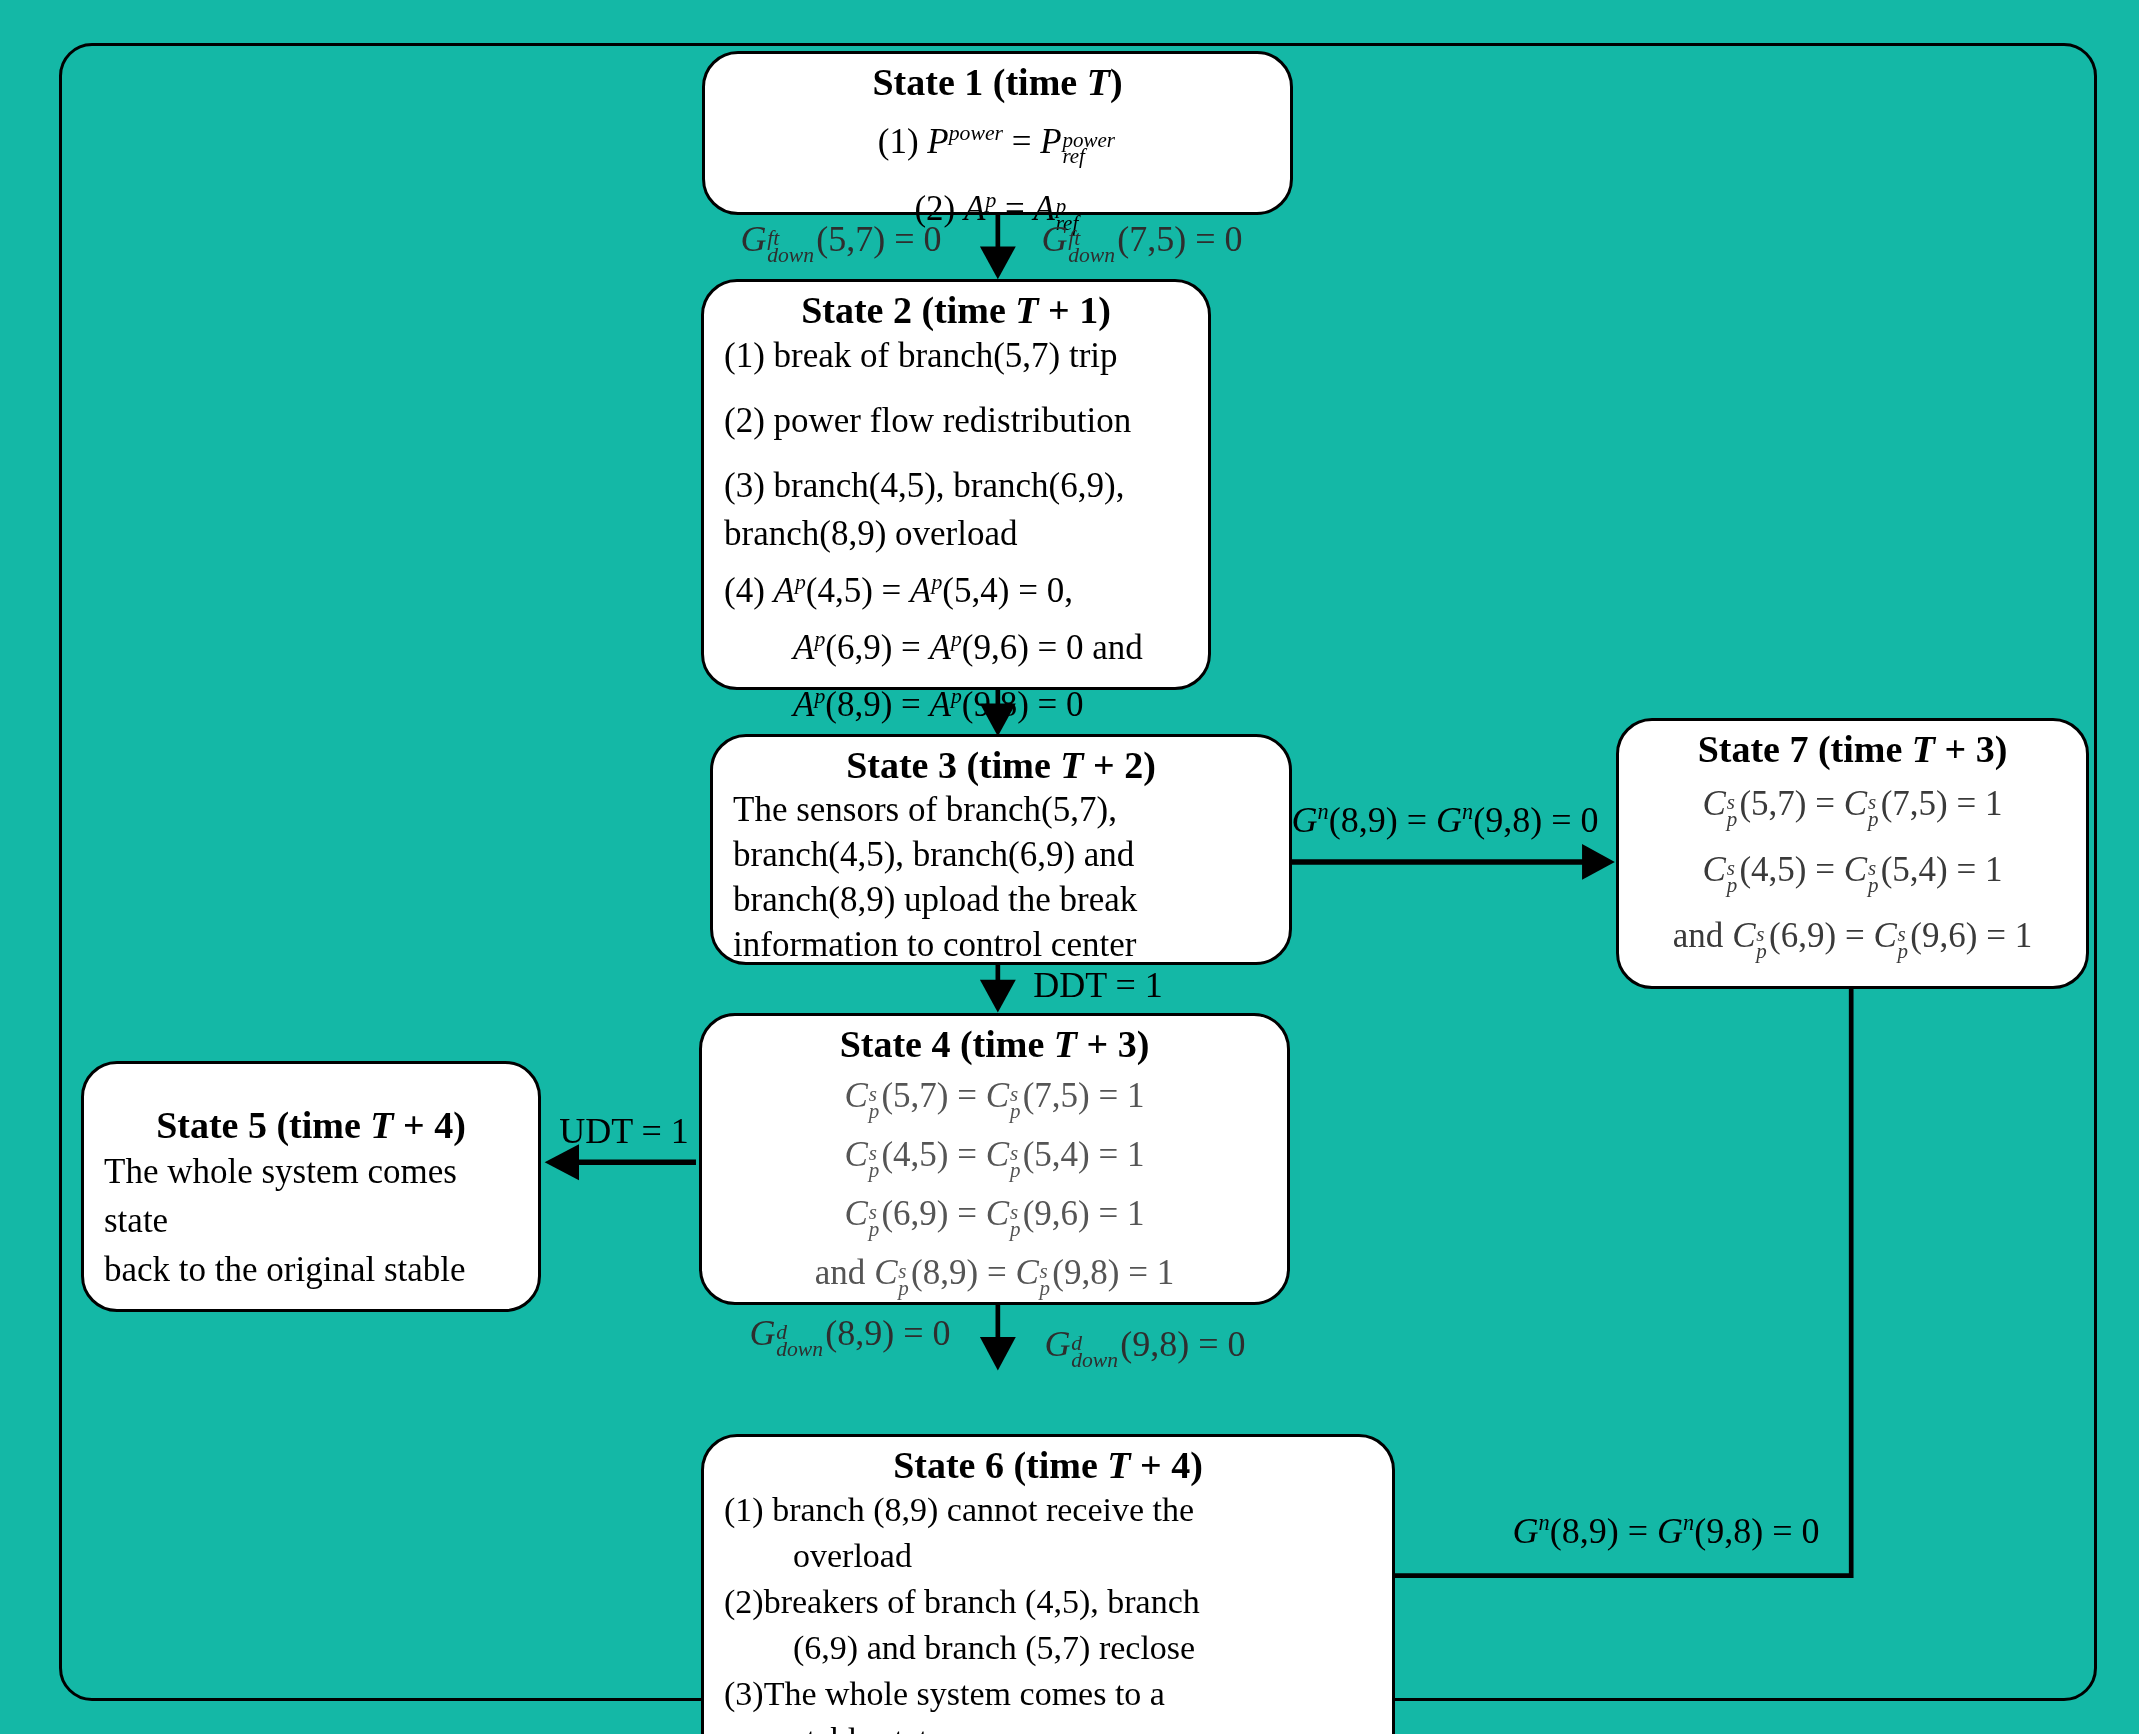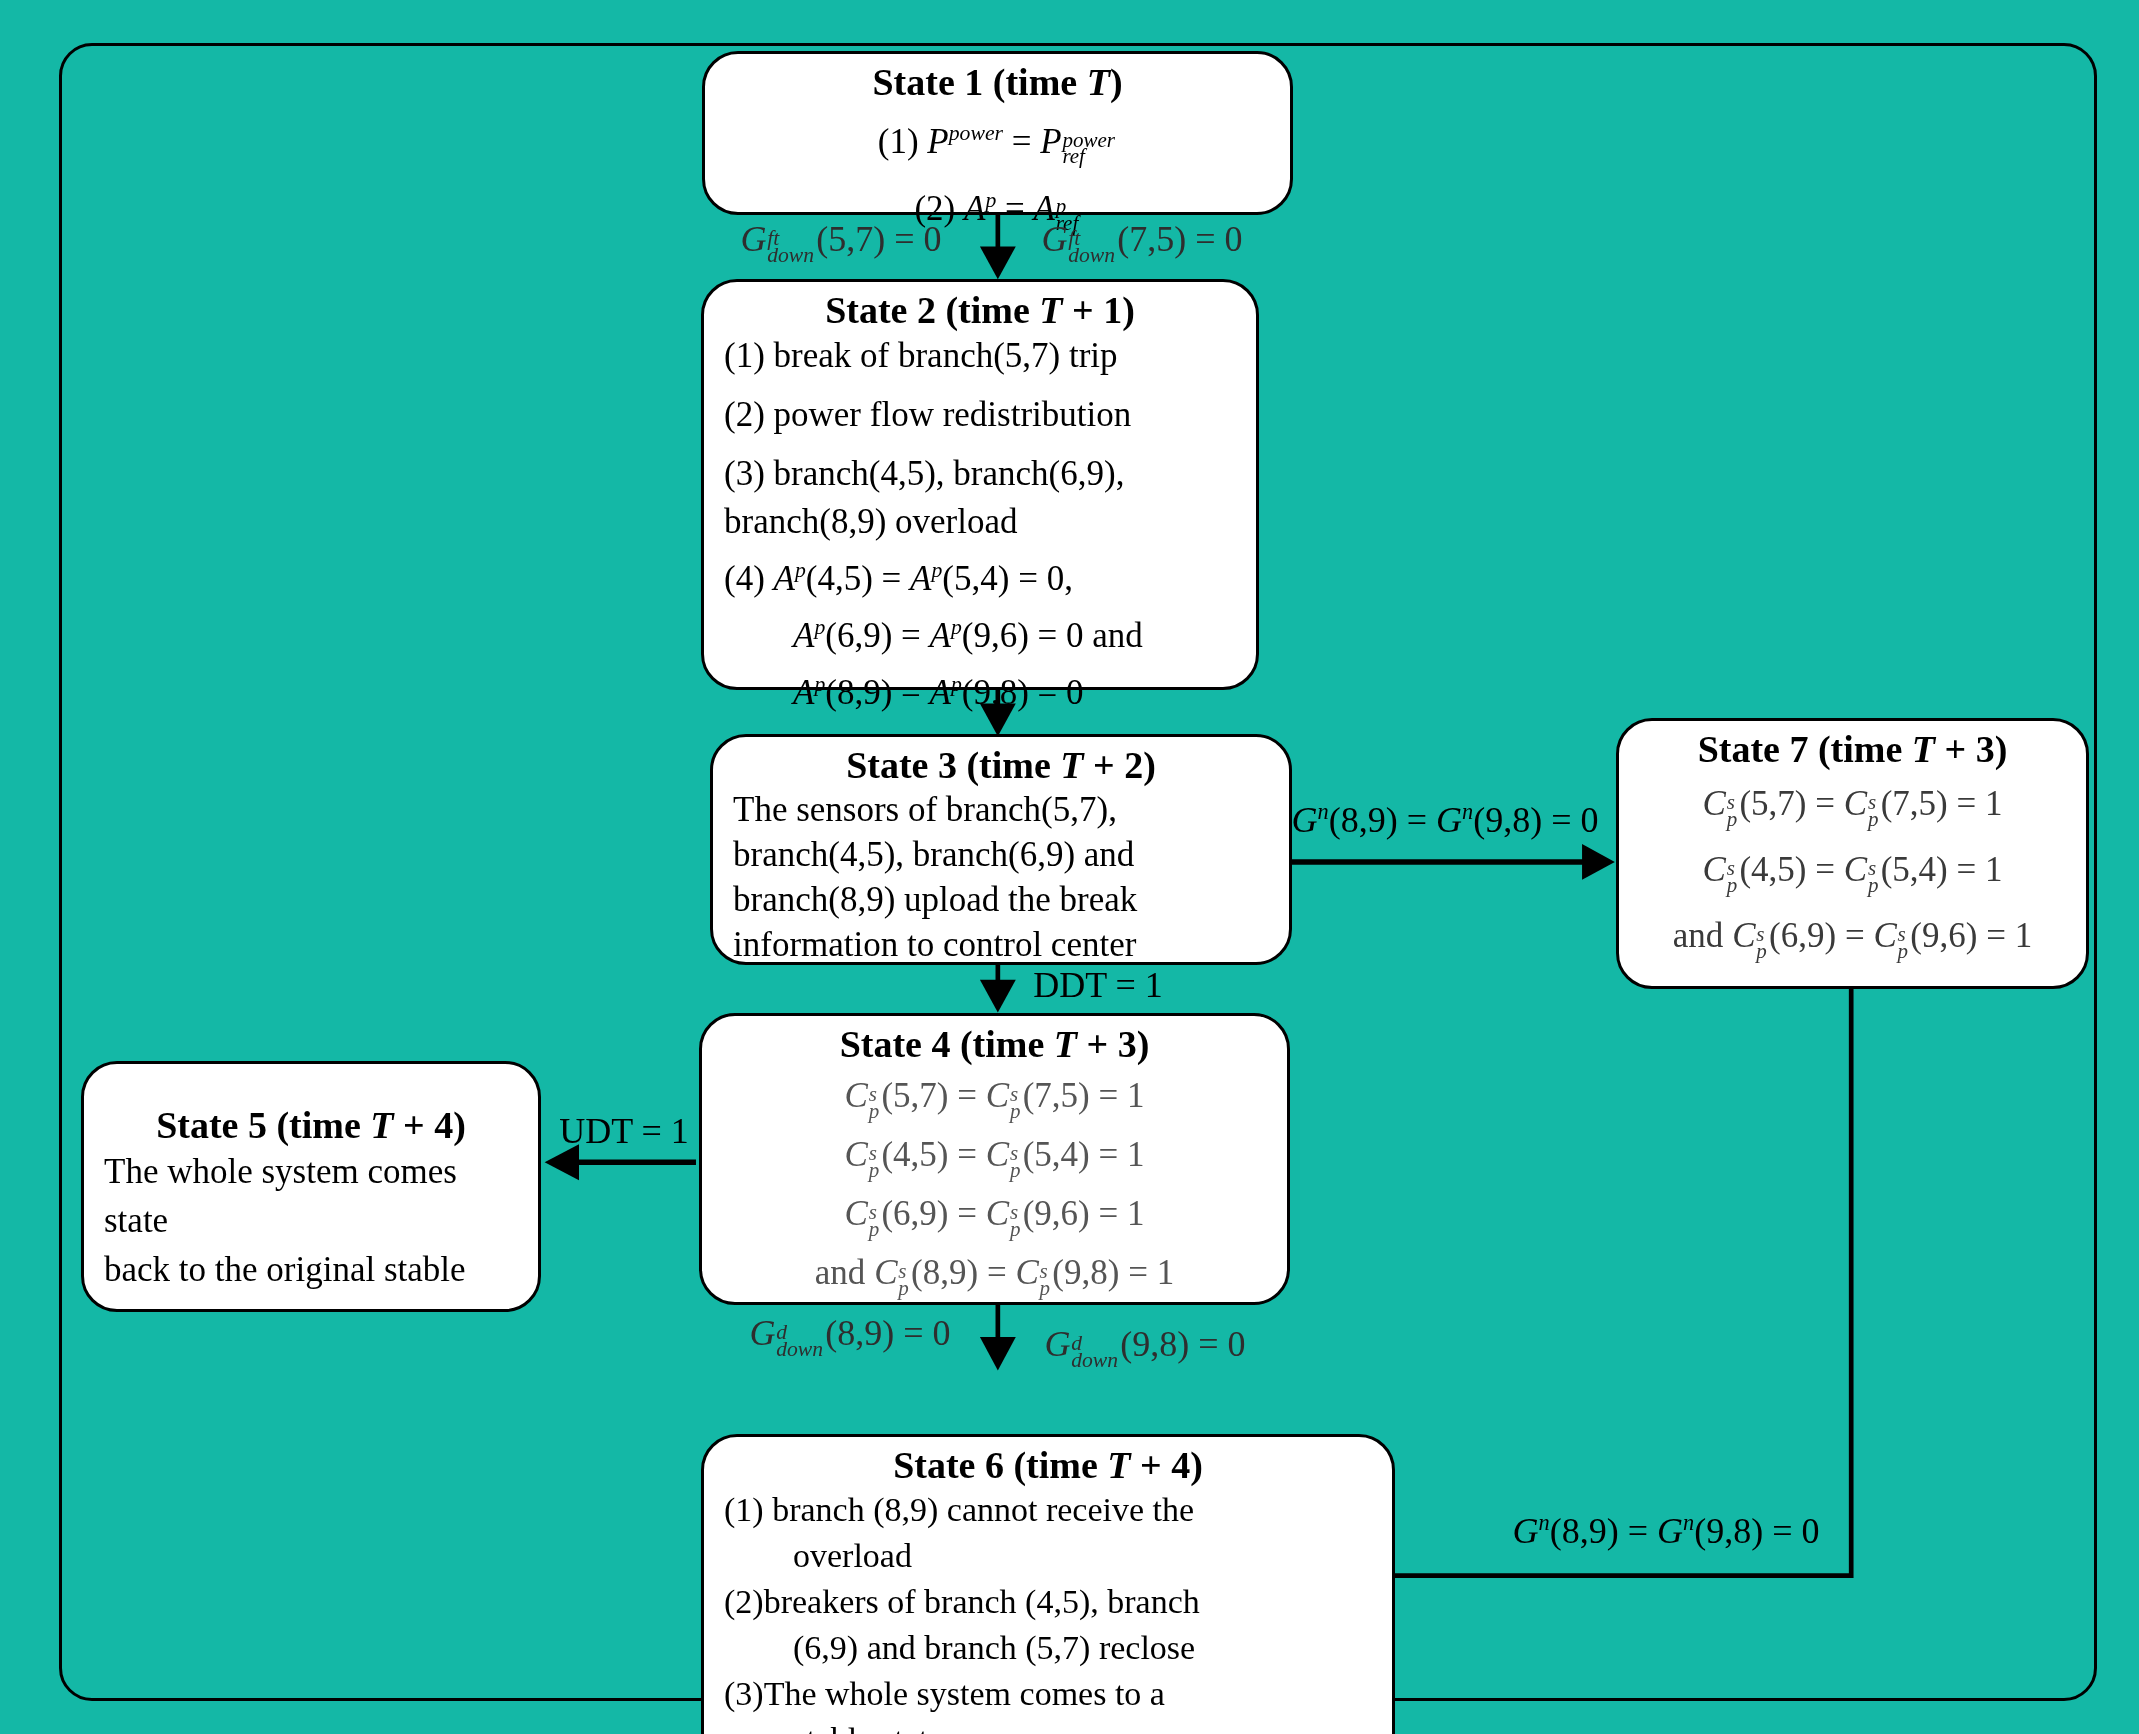--- a/index.html
+++ b/index.html
@@ -15,21 +15,21 @@
   .box {
     position:absolute; background:#fff; border:3.9px solid #000; border-radius:36px;
     box-sizing:border-box; padding:6.2px 20px 0 20px;
   }
   .box .title { font-weight:bold; font-size:38px; text-align:center; line-height:44px; }
   .ln { font-size:35px; line-height:45px; }
   .indent { padding-left:69px; }
   
   #state1 .ln { line-height:58px; text-align:center; }
   #state2 .ln { line-height:48px; }
-  #state2 .gap { margin-top:11px; }
+  #state2 .gap { margin-top:17px; }
   #state3 .ln { line-height:45px; }
   #state4 .ln { line-height:59px; text-align:center; color:#555; }
   #state5 .ln { line-height:49px; }
   #state5 .title { margin-top:33px; }
   #state6 .ln { font-size:34px; line-height:46px; }
   #state7 .ln { line-height:66px; text-align:center; color:#3a3a3a; }
   
   .edge-label {
     position:absolute; font-size:36px; white-space:nowrap;
     transform:translate(-50%,-50%); text-align:center; line-height:41px;
@@ -89,21 +89,21 @@
 
   <div class="box" id="state1" style="left:702px; top:51px; width:591px; height:164px;">
     <div class="title">State 1 (time <i>T</i>)</div>
     <div class="ln">(1) <i>P</i><sup>power</sup> = <i>P</i><span class="ss"><span class="t">power</span><span class="b">ref</span></span></div>
     <div class="ln">(2) <i>A</i><sup>p</sup> = <i>A</i><span class="ss"><span class="t">p</span><span class="b">ref</span></span></div>
   </div>
 
   <div class="edge-label dim" style="left:841px; top:242px;"><i>G</i><span class="ss"><span class="t">ft</span><span class="b">down</span></span>(5,7) = 0</div>
   <div class="edge-label dim" style="left:1142px; top:242px;"><i>G</i><span class="ss"><span class="t">ft</span><span class="b">down</span></span>(7,5) = 0</div>
 
-  <div class="box" id="state2" style="left:701px; top:279px; width:558px; height:411px;">
+  <div class="box" id="state2" style="left:701px; top:279px; width:510px; height:411px;">
     <div class="title">State 2 (time <i>T</i> + 1)</div>
     <div class="ln">(1) break of branch(5,7) trip</div>
     <div class="ln gap">(2) power flow redistribution</div>
     <div class="ln gap">(3) branch(4,5), branch(6,9),</div>
     <div class="ln">branch(8,9) overload</div>
     <div class="ln">(4) <i>A</i><sup>p</sup>(4,5) = <i>A</i><sup>p</sup>(5,4) = 0,</div>
     <div class="ln indent"><i>A</i><sup>p</sup>(6,9) = <i>A</i><sup>p</sup>(9,6) = 0 and</div>
     <div class="ln indent"><i>A</i><sup>p</sup>(8,9) = <i>A</i><sup>p</sup>(9,8) = 0</div>
   </div>
 

